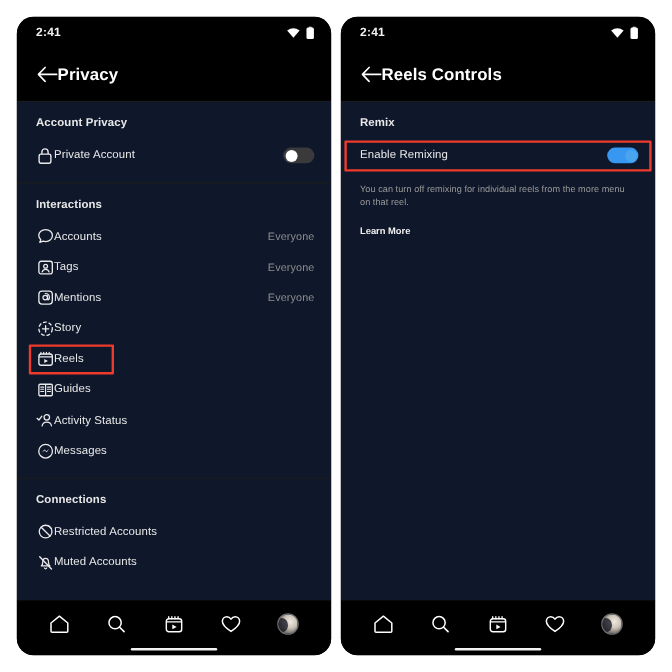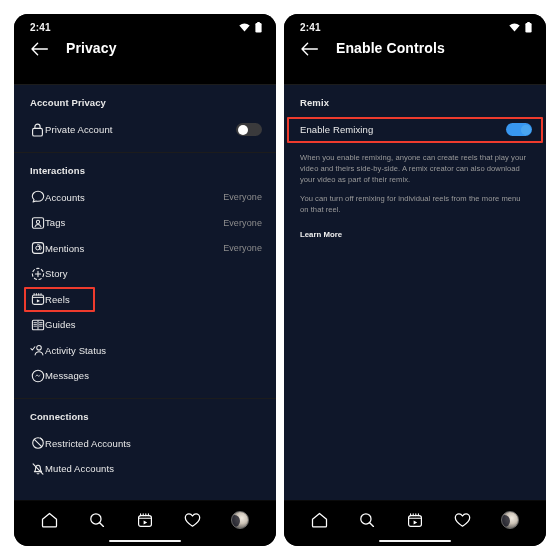--- a/index.html
+++ b/index.html
@@ -55,23 +55,22 @@
     align-items: center;
     gap: 5px;
   }
   .status-icons svg { display: block; }
 
   
   .appbar {
     flex: 0 0 44px;
     height: 44px;
     display: flex;
-    align-items: flex-start;
+    align-items: center;
     padding: 0 16px;
-    gap: 18px;
     background: #000;
   }
   .back-btn {
     width: 18px; height: 18px;
     display: flex; align-items: center; justify-content: center;
     cursor: pointer;
   }
   .appbar-title {
     color: #ffffff;
     font-size: 14px;
@@ -485,41 +484,40 @@
         </span>
       </span>
     </div>
 
     <div class="appbar">
       <span class="back-btn">
         <svg width="17" height="14" viewBox="0 0 17 14">
           <path d="M6.6 1.2 L1 7 L6.6 12.8 M1 7 H16.4" stroke="#ffffff" stroke-width="1.35" fill="none" stroke-linecap="round" stroke-linejoin="round"></path>
         </svg>
       </span>
-      <span class="appbar-title">Enable Controls</span>
+      <span class="appbar-title">Reels Controls</span>
     </div>
 
     <div class="screen-body">
 
       <div class="divider"></div>
 
       <div class="section-title">Remix</div>
 
       <div class="row-wrap">
         <div class="row">
           <span class="row-label" style="margin-left:0">Enable Remixing</span>
           <span class="switch on">
             <span class="knob"></span>
           </span>
         </div>
         <span class="hl-remix"></span>
       </div>
 
       <div class="desc-block">
-        <p class="desc-p">When you enable remixing, anyone can create reels that play your video and theirs side-by-side. A remix creator can also download your video as part of their remix.</p>
         <p class="desc-p">You can turn off remixing for individual reels from the more menu on that reel.</p>
         <span class="learn-more">Learn More</span>
       </div>
 
     </div>
 
     <div class="bottomnav">
       <span class="nav-item">
         <svg width="17" height="16" viewBox="0 0 17 16">
           <path d="M1.5 7.2 L8.5 1.5 L15.5 7.2 V14 a.9 .9 0 0 1 -.9 .9 H2.4 a.9 .9 0 0 1 -.9 -.9 Z" stroke="#ffffff" stroke-width="1.25" fill="none" stroke-linejoin="round"></path>

